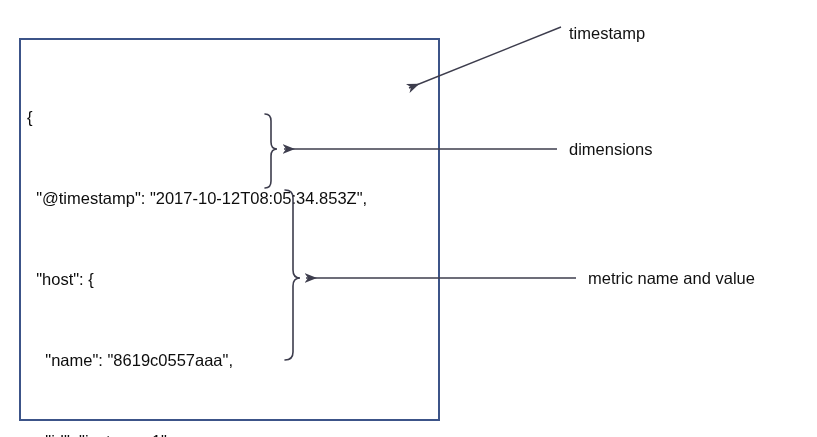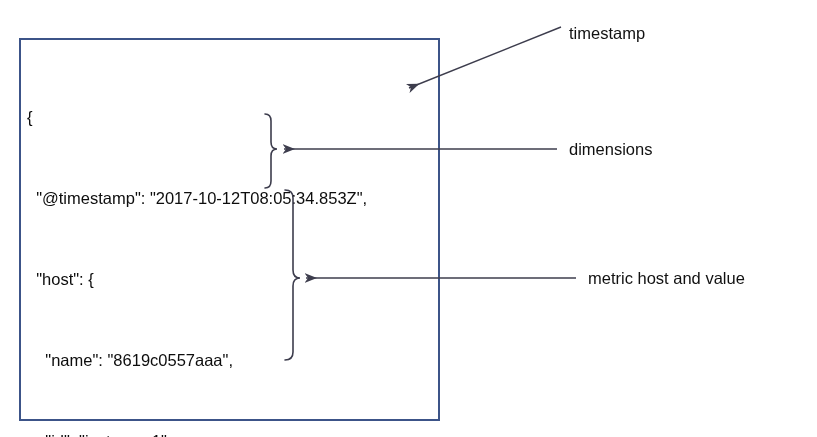--- a/index.html
+++ b/index.html
@@ -110,15 +110,15 @@
 
     <line x1="557" y1="149" x2="284" y2="149" stroke="#3d3d4d" stroke-width="1.4" marker-end="url(#arrowhead)"></line>
 
     <line x1="576" y1="278" x2="306" y2="278" stroke="#3d3d4d" stroke-width="1.4" marker-end="url(#arrowhead)"></line>
   </svg>
 
   <div class="anno-label" id="label-timestamp">timestamp</div>
 
   <div class="anno-label" id="label-dimensions">dimensions</div>
 
-  <div class="anno-label" id="label-metric">metric host and value</div>
+  <div class="anno-label" id="label-metric">metric name and value</div>
 
 </div>
 
 </body></html>

